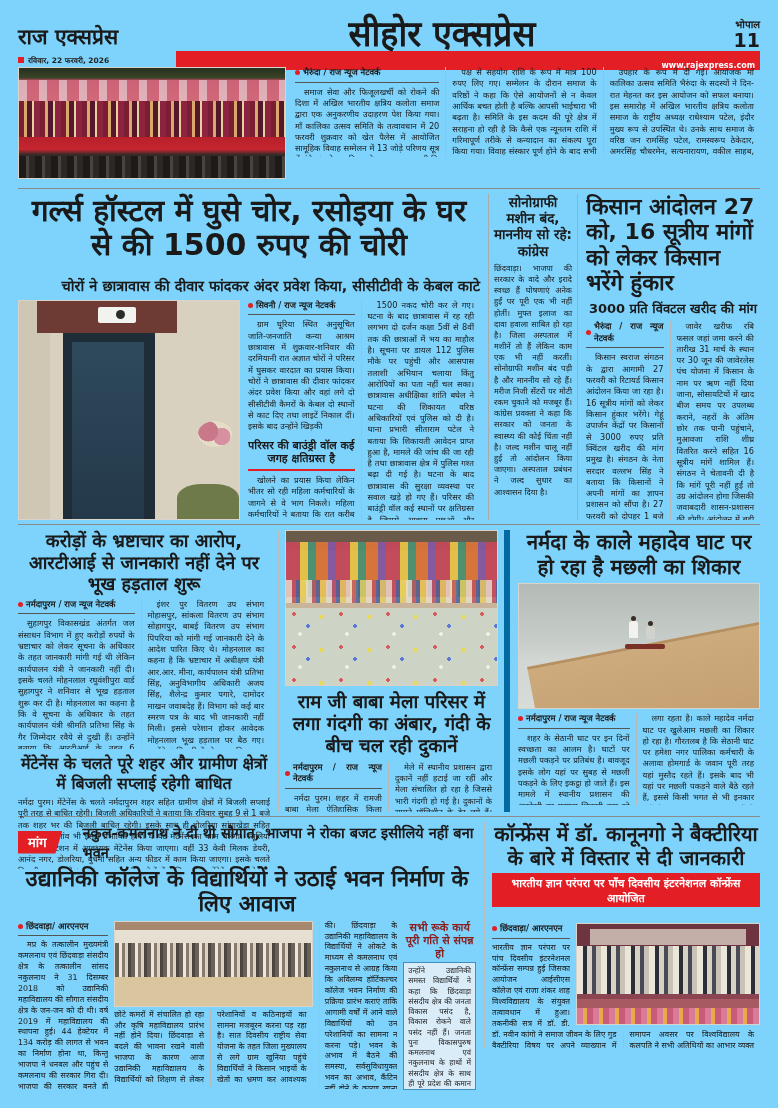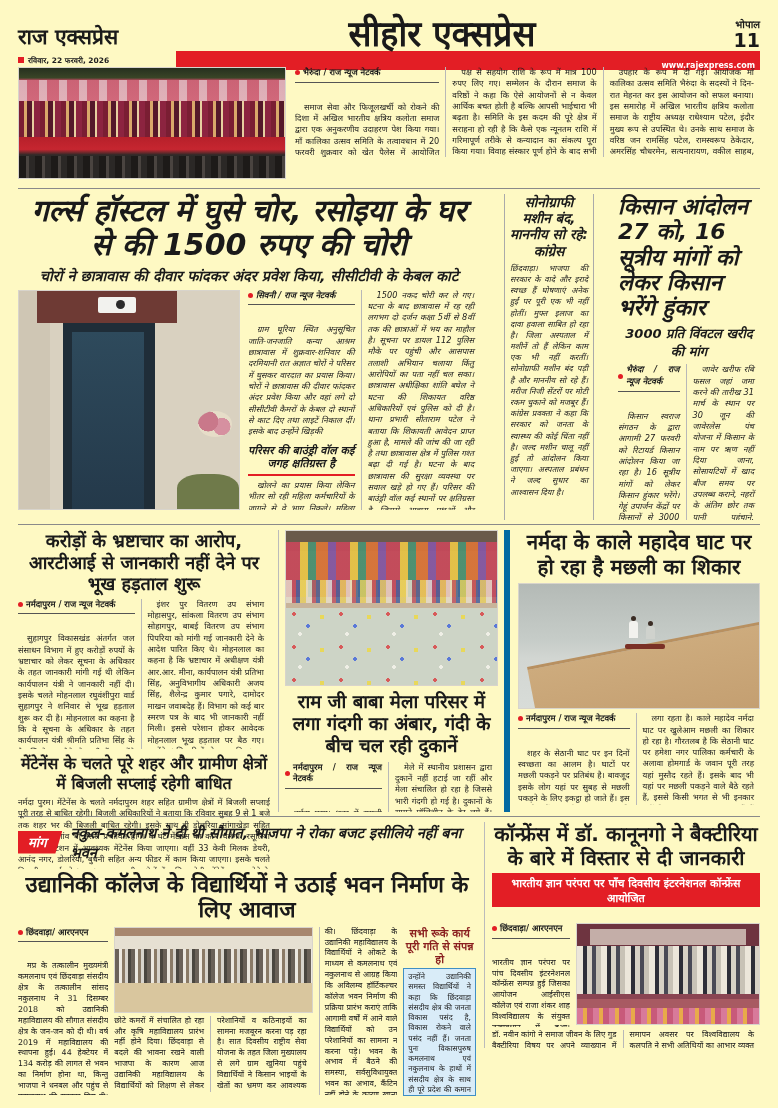--- a/index.html
+++ b/index.html
@@ -1,39 +1,39 @@
 <!DOCTYPE html>
 <html><head>
 <meta charset="utf-8">
 <style>
   * { margin:0; padding:0; box-sizing:border-box; }
   html,body { background:#888; }
   .page {
     width:778px; height:1108px; margin:0 auto; position:relative; overflow:hidden;
-    background:#fef9c3; color:#1a1a1a;
+    background:#7dd3fc; color:#1a1a1a;
     font-family:"DejaVu Sans", sans-serif;
     padding:6px 18px 0 18px;
   }
   
   .masthead { display:flex; align-items:flex-end; height:44px; }
   .brand { font-size:21px; font-weight:800; width:170px; letter-spacing:0; }
   .mast-center { flex:1; text-align:center; font-size:34px; font-weight:800; line-height:1; transform:scaleY(1.05); }
   .mast-right { width:64px; text-align:right; }
   .mast-right .city { font-size:10px; font-weight:700; }
   .mast-right .pgnum { font-size:19px; font-weight:800; line-height:1; }
   .mast-bar-row { display:flex; align-items:center; height:14px; margin-top:3px; }
   .mast-date { width:158px; display:flex; align-items:center; gap:4px; font-size:7.5px; font-weight:700; color:#222; }
   .sq { width:6px; height:6px; background:#e31e25; flex:0 0 auto; }
   .redbar { flex:1; height:19px; background:#e31e25; display:flex; align-items:flex-end; justify-content:flex-end; padding-right:5px; }
   .site { color:#fff; font-size:8px; font-weight:700; }
   
   .h-top { font-size:27px; font-weight:800; text-align:center; line-height:1.15; margin:7px 0 6px; }
   .subhead { font-weight:700; text-align:center; }
   .byline { display:flex; align-items:center; gap:3px; font-size:8.4px; font-weight:700;
-            border-bottom:1px solid #555; padding-bottom:3px; margin-bottom:19px; }
+            border-bottom:1px solid #555; padding-bottom:3px; margin-bottom:4px; }
   .bdot { width:5px; height:5px; border-radius:50%; background:#e31e25; flex:0 0 auto; }
   .cols { display:flex; }
   .col { flex:1; font-size:8.2px; line-height:1.38; text-align:justify; overflow:hidden; padding-right:6px; }
   .col + .col { border-left:1px solid #b8b8b8; padding-left:6px; }
   .bt { text-indent:9px; }
   .rule { border-top:1px solid #8a8a8a; margin:5px 0; }
   figure { overflow:hidden; position:relative; border:1px solid #d8d4cc; }
   
   .toprow { display:flex; gap:9px; height:116px; }
   .ph-wedding { width:268px; height:112px;
@@ -41,24 +41,24 @@
   .ph-wedding .canopy { position:absolute; left:0; right:0; top:11%; height:22%;
     background:repeating-linear-gradient(90deg,rgba(255,255,255,.55) 0 8px,rgba(235,130,150,.45) 8px 20px); }
   .ph-wedding .couples { position:absolute; left:0; right:0; top:30%; height:33%;
     background:repeating-linear-gradient(90deg,#7a1e33 0 5px,#d9a86a 5px 8px,#55182a 8px 13px,#e7cfa0 13px 15px,#8c2440 15px 21px); }
   .ph-wedding .crowd { position:absolute; left:0; right:0; bottom:0; height:20%;
     background:repeating-linear-gradient(90deg,#1d1a18 0 7px,#4a4440 7px 10px,#2b2826 10px 16px); }
   .top-right { flex:1; display:flex; flex-direction:column; }
   .top-right .subhead { font-size:16.5px; margin-bottom:4px; }
   .topcols { height:90px; }
   
-  .band2 { display:flex; gap:24px; height:326px;font-style:italic; }
+  .band2 { display:flex; gap:8px; height:326px; }
   .b2-left { width:462px; }
   .h-hostel { font-size:30px; font-weight:800; text-align:center; line-height:1.13; }
-  .sub-hostel { font-size:14.5px; margin:3px 0 5px; }
+  .sub-hostel { font-size:14.5px; margin:13px 0 5px;text-align:right; }
   .b2row { display:flex; gap:8px; height:222px; }
   .ph-door { width:222px; height:220px; background:linear-gradient(90deg,#cfc6b4 0 14%,#d9d1c0 14% 100%); }
   .ph-door .lintel { position:absolute; left:8%; top:0; width:64%; height:15%; background:#6e3a34; }
   .ph-door .cam { position:absolute; left:36%; top:3%; width:17%; height:7%; background:#f2f2ee; border-radius:2px; }
   .ph-door .lens { position:absolute; left:44%; top:4.2%; width:9px; height:9px; border-radius:50%; background:#2b2b2b; }
   .ph-door .frame { position:absolute; left:20%; top:15%; width:42%; height:85%; background:#1f2d38; }
   .ph-door .door { position:absolute; left:24%; top:19%; width:33%; height:81%; background:linear-gradient(180deg,#2e4a5c,#24394a); }
   .ph-door .bloom { position:absolute; right:3%; top:55%; width:34px; height:26px; border-radius:50%;
     background:radial-gradient(circle at 30% 40%,#c9788a 0 35%,transparent 36%),radial-gradient(circle at 70% 60%,#d690a0 0 30%,transparent 31%),#e6ddc8; }
   .ph-door .bush { position:absolute; right:0; bottom:0; width:28%; height:16%; background:#6f7a4a; border-radius:40% 40% 0 0; }
@@ -101,21 +101,21 @@
     background:linear-gradient(180deg,#cdab7d,#c09a6c); transform:rotate(-11deg); border-top:3px solid #b89060; }
   .ph-river .boat { position:absolute; left:44%; top:48%; width:40px; height:5px; background:#7a3026; border-radius:2px; }
   .ph-river .man1 { position:absolute; left:46%; top:30%; width:9px; height:17px; background:#f2f2ee; border-radius:3px 3px 0 0; }
   .ph-river .man1:before { content:""; position:absolute; top:-5px; left:2px; width:5px; height:5px; border-radius:50%; background:#3a2c24; }
   .ph-river .man2 { position:absolute; left:53%; top:34%; width:9px; height:13px; background:#cfd2cd; border-radius:3px 3px 0 0; }
   .ph-river .man2:before { content:""; position:absolute; top:-5px; left:2px; width:5px; height:5px; border-radius:50%; background:#3a2c24; }
   .fishcols { height:92px; margin-top:4px; }
   
   .band4 { display:flex; gap:8px; height:232px; border-top:1px solid #8a8a8a; padding-top:5px; margin-top:4px; }
   .b4-left { width:458px; }
-  .kickrow { display:flex; align-items:center; gap:8px; margin-bottom:10px;font-style:italic; }
+  .kickrow { display:flex; align-items:center; gap:20px; margin-bottom:4px; }
   .flag { background:#e31e25; color:#fff; font-weight:800; font-size:13px; padding:2px 16px 3px 10px;
           clip-path:polygon(0 0,100% 0,84% 100%,0 100%); }
   .kicker { font-size:14.5px; font-weight:800; }
   .h-college { font-size:22px; font-weight:800; text-align:center; line-height:1.15; margin:2px 0 4px; }
   .b4row { display:flex; gap:6px; }
   .b4colA { width:92px; font-size:7.9px; line-height:1.38; text-align:justify; overflow:hidden; height:168px; }
   .b4colB { width:202px; }
   .ph-group { width:100%; height:86px; background:linear-gradient(180deg,#a8876f 0 9%,#e6e0d2 9% 38%,#ded6c6 38% 55%,#d9c69e 55% 100%); }
   .ph-group .people { position:absolute; top:26%; height:40%; left:0; right:0;
     background:repeating-linear-gradient(90deg,#6a6158 0 4px,#ece8e0 4px 7px,#8a7a66 7px 10px,#d8d4cc 10px 13px,#4a463f 13px 16px); }

